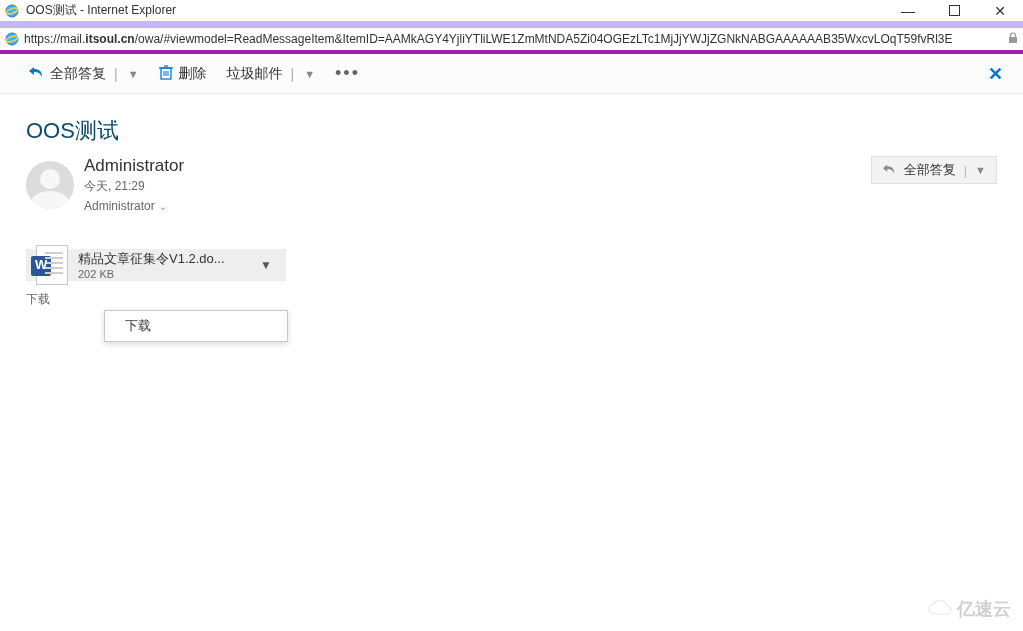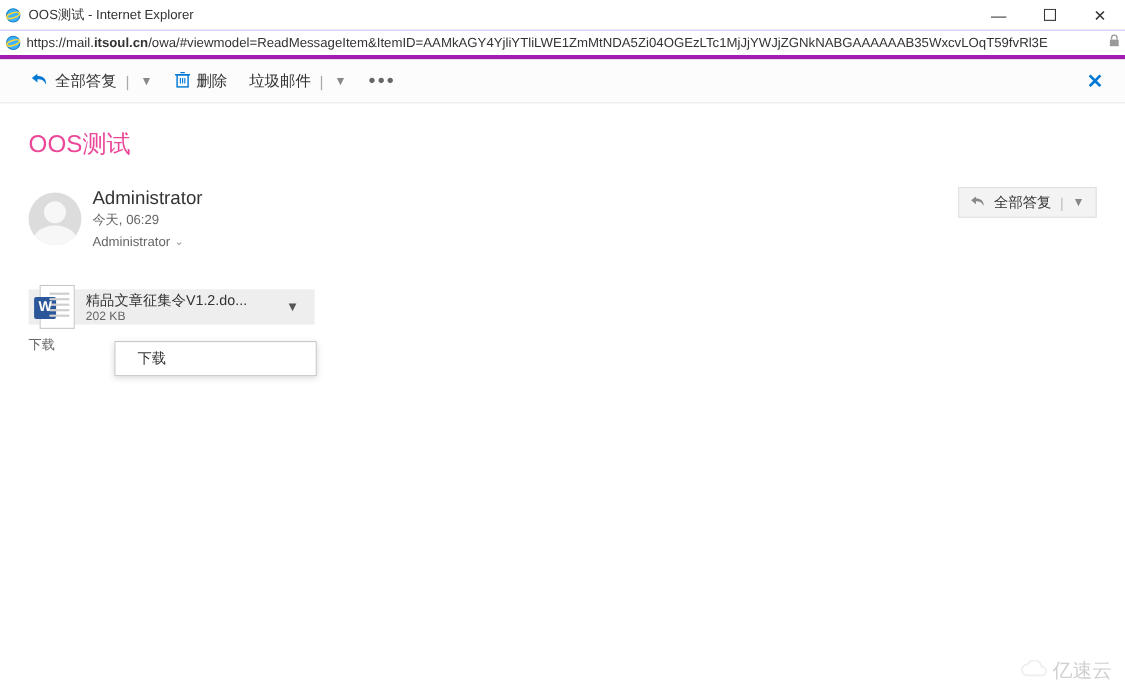--- a/index.html
+++ b/index.html
@@ -1,19 +1,19 @@
 <!DOCTYPE html>
 <html><head>
 <meta charset="utf-8">
 <style>
 * { margin: 0; padding: 0; box-sizing: border-box; font-family: "Segoe UI", "Microsoft YaHei", Arial, sans-serif; }
 body { width: 1023px; height: 631px; background: #ffffff; overflow: hidden; position: relative; }
 
 
-.titlebar { height: 28px; background: #ffffff; border-bottom: 1px solid #c4b5fd; display: flex; align-items: center; padding-left: 4px; }
+.titlebar { height: 28px; background: #ffffff; border-bottom: 7px solid #c4b5fd; display: flex; align-items: center; padding-left: 4px; }
 .titlebar .ie-icon { width: 16px; height: 16px; margin-right: 6px; }
 .titlebar .title { font-size: 12px; color: #333; }
 .titlebar .win-controls { margin-left: auto; display: flex; align-items: center; }
 .titlebar .win-btn { width: 46px; height: 28px; display: flex; align-items: center; justify-content: center; color: #333; font-size: 14px; }
 
 
 .addressbar { height: 26px; background: #ffffff; border-bottom: 4px solid #a21caf; display: flex; align-items: center; padding: 0 4px; }
 .addressbar .ie-icon { width: 16px; height: 16px; margin-right: 4px; flex-shrink: 0; }
 .addressbar .url { font-size: 12px; color: #333; white-space: nowrap; overflow: hidden; flex: 1; }
 .addressbar .url b { font-weight: 600; }
@@ -23,21 +23,21 @@
 .toolbar { height: 40px; background: #fcfcfc; border-bottom: 1px solid #eaeaea; display: flex; align-items: center; padding: 0 20px; gap: 4px; }
 .toolbar .tb-btn { display: flex; align-items: center; color: #333; font-size: 14px; padding: 4px 8px; gap: 6px; }
 .toolbar .tb-btn .icon { color: #0078d4; }
 .toolbar .sep { color: #aaa; margin: 0 2px; }
 .toolbar .chev { color: #888; font-size: 11px; margin-left: 2px; }
 .toolbar .more { color: #666; font-size: 18px; letter-spacing: 2px; padding: 0 8px; }
 .toolbar .close-x { margin-left: auto; color: #0078d4; font-size: 18px; font-weight: bold; }
 
 
 .content { padding: 22px 26px; }
-.subject { font-size: 22px; color: #ec4899; font-weight: 400; margin-bottom: 24px; }
+.subject { font-size: 22px; color: #0c4a6e; font-weight: 400; margin-bottom: 10px; }
 
 .msg-header { display: flex; align-items: center; position: relative; }
 .avatar { width: 48px; height: 48px; border-radius: 50%; background: #dcdcdc; margin-right: 10px; position: relative; overflow: hidden; flex-shrink: 0; }
 .avatar::before { content: ""; position: absolute; width: 20px; height: 20px; background: #f7f7f7; border-radius: 50%; top: 8px; left: 14px; }
 .avatar::after { content: ""; position: absolute; width: 40px; height: 28px; background: #f7f7f7; border-radius: 50% 50% 0 0; top: 30px; left: 4px; }
 .sender-info .sender { font-size: 17px; color: #333; }
 .sender-info .date { font-size: 12px; color: #666; margin-top: 2px; }
 .sender-info .recipient { font-size: 12px; color: #666; margin-top: 4px; display: flex; align-items: center; gap: 4px; }
 .recipient-chev { font-size: 10px; color: #999; }
 
@@ -57,21 +57,21 @@
 .attach-info { flex: 1; overflow: hidden; }
 .attach-name { font-size: 13px; color: #333; white-space: nowrap; overflow: hidden; text-overflow: ellipsis; }
 .attach-size { font-size: 11px; color: #666; }
 .attach-chev { color: #555; font-size: 12px; padding: 0 4px; }
 
 .download-link { font-size: 12px; color: #666; margin-top: 10px; margin-left: 0; }
 
 .dropdown { position: absolute; top: 310px; left: 104px; width: 184px; background: #fff; border: 1px solid #c8c8c8; box-shadow: 0 2px 6px rgba(0,0,0,0.15); }
 .dropdown-item { padding: 6px 20px; font-size: 13px; color: #333; }
 
-.watermark { position: absolute; right: 12px; bottom: 10px; color: #d0d0d0; font-size: 18px; font-weight: normal; display: flex; align-items: center; gap: 4px; }
+.watermark { position: absolute; right: 12px; bottom: 10px; color: #d0d0d0; font-size: 18px; font-weight: bold; display: flex; align-items: center; gap: 4px; }
 .watermark svg { opacity: 0.35; }
 </style>
 </head>
 <body>
 
 <div class="titlebar">
   <svg class="ie-icon" viewBox="0 0 16 16">
       <circle cx="8" cy="8" r="6" fill="#3db2ff" stroke="#1a7fc4" stroke-width="1"></circle>
       <ellipse cx="8" cy="8" rx="6" ry="2.2" fill="none" stroke="#fcd736" stroke-width="1.4" transform="rotate(-18 8 8)"></ellipse>
     </svg>
@@ -128,21 +128,21 @@
   <div class="close-x">✕</div>
 </div>
 
 <div class="content">
   <div class="subject">OOS测试</div>
 
   <div class="msg-header">
     <div class="avatar"></div>
     <div class="sender-info">
       <div class="sender">Administrator</div>
-      <div class="date">今天, 06:29</div>
+      <div class="date">今天, 21:29</div>
       <div class="recipient">
         <span>Administrator</span>
         <span class="recipient-chev">⌄</span>
       </div>
     </div>
     <div class="reply-box">
       <span class="reply-icon"><svg width="14" height="14" viewBox="0 0 16 16">
             <path d="M6 3 L1 7 L6 11 V8 C10 8 12 9 14 13 C14 7 11 5 6 5 Z" fill="#888"></path>
           </svg></span>
       <span>全部答复</span>

